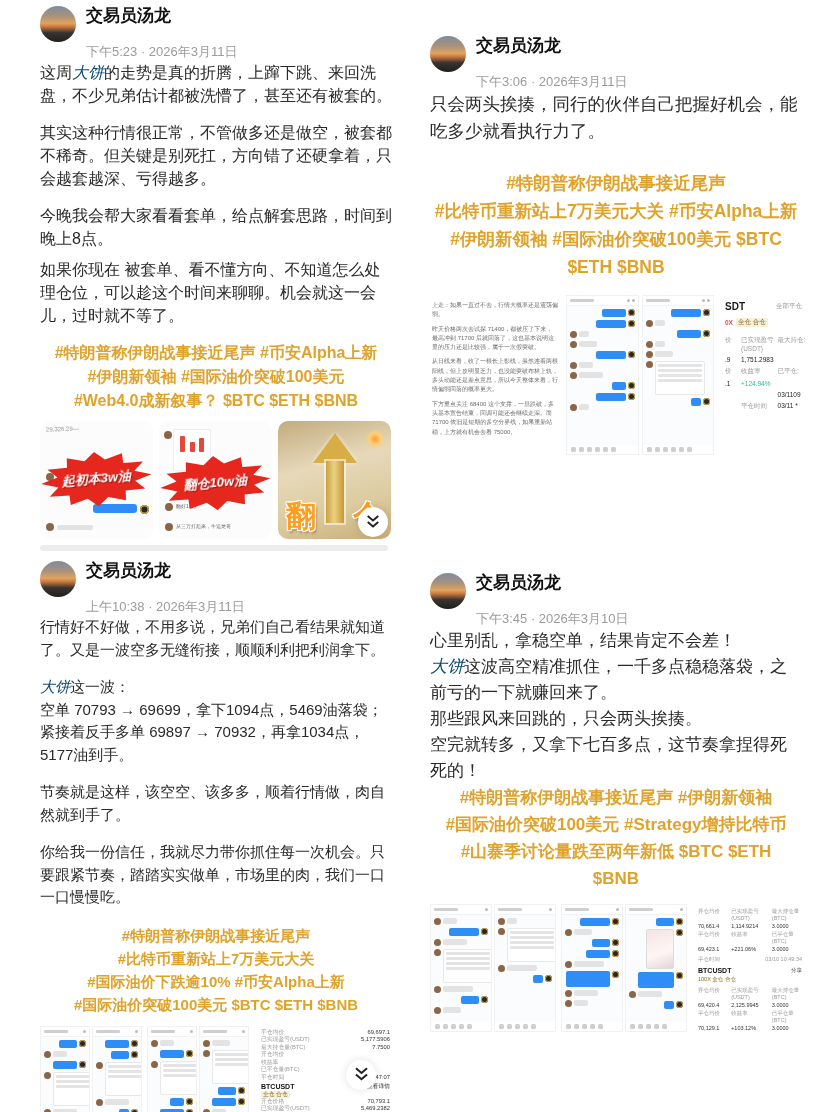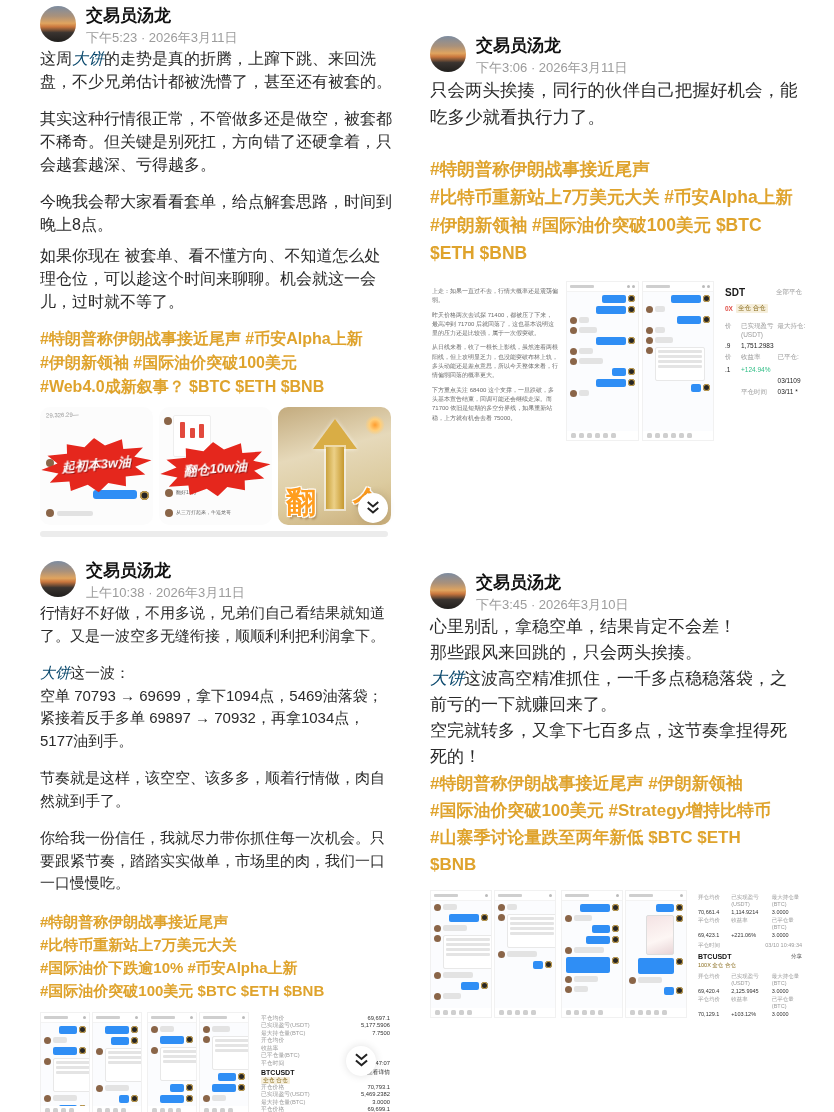--- a/index.html
+++ b/index.html
@@ -4,25 +4,25 @@
 <style>
   html,body{margin:0;padding:0;}
   body{width:834px;height:1112px;background:#ffffff;position:relative;overflow:hidden;
        font-family:"Liberation Sans","DejaVu Sans",sans-serif;color:#2a2a2a;}
   .post{position:absolute;}
   
   .hdr{display:flex;gap:10px;align-items:flex-start;}
   .ava{width:36px;height:36px;border-radius:50%;flex:none;
        background:linear-gradient(to bottom,#7d8ca0 0%,#a9917b 28%,#e0a45f 48%,#c9763d 58%,#3a3430 74%,#201e1c 100%);}
   .aname{font-size:17px;font-weight:700;color:#111;line-height:20px;}
-  .atime{font-size:13px;color:#9b9b9b;margin-top:3px;}
+  .atime{font-size:13px;color:#9b9b9b;margin-top:17px;}
   
   .para{margin:0;}
   .hl{color:#0c4a6e;font-style:italic;}
-  .tags{color:#dfa32c;font-weight:700;}
+  .tags{color:#dfa32c;font-weight:700;text-align:center;}
   .tagline{display:block;}
   .p1 .btxt{font-size:16px;line-height:23px;}
   .p1 .para{margin-bottom:14px;}
   .p1 .para.tight{margin-bottom:8px;}
   .p1 .para:last-child{margin-bottom:2px;}
   .p1 .tags{font-size:16px;line-height:24px;}
   .p2 .btxt{font-size:17.5px;line-height:27px;}
   .p2 .para{margin-bottom:24px;}
   .p2 .para:last-child{margin-bottom:6px;}
   .p2 .tags{font-size:17.5px;line-height:28px;}
@@ -603,22 +603,22 @@
   <article class="post p4" style="left:430px;top:573px;width:372px;">
     <header class="hdr">
       <div class="ava"></div>
       <div>
         <div class="aname">交易员汤龙</div>
         <div class="atime">下午3:45 · 2026年3月10日</div>
       </div>
     </header>
     <div class="btxt">
       <p class="para"><span>心里别乱，拿稳空单，结果肯定不会差！</span></p>
+      <p class="para"><span class="hl">大饼</span><span>这波高空精准抓住，一千多点稳稳落袋，之前亏的一下就赚回来了。</span></p>
       <p class="para"><span>那些跟风来回跳的，只会两头挨揍。</span></p>
-      <p class="para"><span class="hl">大饼</span><span>这波高空精准抓住，一千多点稳稳落袋，之前亏的一下就赚回来了。</span></p>
       <p class="para"><span>空完就转多，又拿下七百多点，这节奏拿捏得死死的！</span></p>
       <div class="tags">
         <span class="tagline">#特朗普称伊朗战事接近尾声 #伊朗新领袖</span>
         <span class="tagline">#国际油价突破100美元 #Strategy增持比特币</span>
         <span class="tagline">#山寨季讨论量跌至两年新低 $BTC $ETH</span>
         <span class="tagline">$BNB</span>
       </div>
     </div>
     <div class="att4">
       <div class="duo4">

